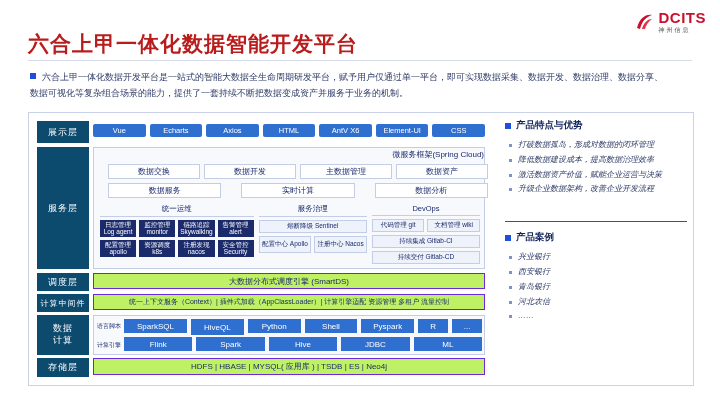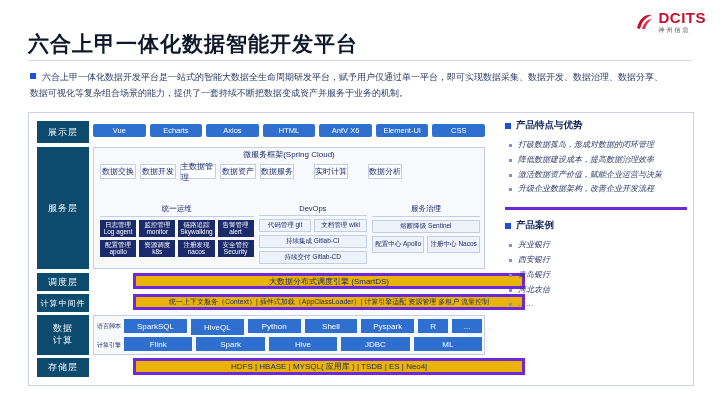--- a/index.html
+++ b/index.html
@@ -11,21 +11,21 @@
   .page{position:relative;width:720px;height:405px;}
 
   
   .brand{position:absolute;right:14px;top:10px;display:flex;align-items:center;gap:5px;}
   .brand .logo{width:20px;height:20px;position:relative;}
   .brand .logo svg{display:block;}
   .brand .btxt{line-height:1;}
   .brand .bmain{font-size:15px;font-weight:bold;color:#c8102e;letter-spacing:.5px;}
   .brand .bsub{font-size:6px;color:#444;letter-spacing:2px;margin-top:2px;}
 
-  .title{position:absolute;left:28px;top:30px;font-size:21px;font-weight:bold;color:#0f172a;letter-spacing:1px;}
+  .title{position:absolute;left:28px;top:30px;font-size:21px;font-weight:bold;color:#b91c1c;letter-spacing:1px;}
   .title-rule{position:absolute;left:28px;top:60px;width:664px;height:1px;background:#d8dce8;}
 
   .intro{position:absolute;left:30px;top:70px;width:640px;font-size:9px;line-height:1.75;color:#2d3a66;}
   .intro .bullet{display:inline-block;width:6px;height:6px;background:#1f4fd8;margin-right:6px;vertical-align:1px;}
 
   
   .frame{position:absolute;left:28px;top:112px;width:664px;height:272px;border:1px solid #c9d2e6;background:#fff;}
 
   .left{position:absolute;left:0;top:0;width:470px;height:272px;padding:6px;box-sizing:border-box;}
   .right{position:absolute;left:476px;top:6px;width:182px;height:260px;}
@@ -42,37 +42,37 @@
   .cell{
     display:flex;align-items:center;justify-content:center;
     font-size:8px;color:#1b2a6b;background:#eef2fa;border:1px solid #c3cde6;
     box-sizing:border-box;
   }
   .cell.blue{background:#2f6fd0;color:#fff;border-color:#2f6fd0;}
   .cell.navy{background:#1b2a6b;color:#fff;border-color:#1b2a6b;}
   .cell.white{background:#ffffff;}
 
   .secbox{position:absolute;border:1px solid #c3cde6;background:#f7f9fd;box-sizing:border-box;}
-  .sectitle{position:absolute;font-size:8px;color:#1b2a6b;text-align:center;width:100%;top:1px;}
+  .sectitle{position:absolute;font-size:8px;color:#1b2a6b;text-align:right;width:100%;top:1px;}
 
   
   .chip{height:13px;border-radius:2px;font-size:7.5px;display:flex;align-items:center;justify-content:center;color:#fff;background:#2f6fd0;}
 
   .barline{
     display:flex;align-items:center;justify-content:center;
-    font-size:8px;color:#1b2a6b;background:#eab308;border:3px solid #6d28d9;box-sizing:border-box;margin-left:40px;
+    font-size:8px;color:#1b2a6b;background:#bef264;border:1px solid #6d28d9;box-sizing:border-box;
   }
 
   
   .rtitle{display:flex;align-items:center;gap:5px;font-size:9.5px;font-weight:bold;color:#12235c;}
   .rtitle .sq{width:6px;height:6px;background:#1f4fd8;display:inline-block;}
   .rlist{margin:6px 0 0 4px;padding:0;list-style:none;font-style:italic;}
   .rlist li{font-size:8px;color:#2d3a66;line-height:1.85;position:relative;padding-left:9px;}
   .rlist li:before{content:"";position:absolute;left:0;top:6px;width:3px;height:3px;background:#7f93c8;}
-  .rdiv{margin-top:10px;border-top:3px solid #6d28d9;padding-top:9px;}
+  .rdiv{margin-top:24px;border-top:1px solid #6d28d9;padding-top:9px;}
 
   .mini{font-size:6.5px;}
 </style>
 </head>
 <body>
 
 <div class="page">
 
   <div class="brand">
     <span class="logo">
@@ -124,21 +124,21 @@
         <div class="chip" style="flex:1">Axios</div>
         <div class="chip" style="flex:1">HTML</div>
         <div class="chip" style="flex:1">AntV X6</div>
         <div class="chip" style="flex:1">Element-UI</div>
         <div class="chip" style="flex:1">CSS</div>
       </div>
 
       <div class="secbox" style="left:64px;top:34px;width:392px;height:122px;">
         <div class="sectitle">微服务框架(Spring Cloud)</div>
 
-        <div style="position:absolute;left:6px;top:16px;width:380px;display:flex;flex-direction:row;gap:4px;">
+        <div style="position:absolute;left:14px;top:16px;width:380px;display:flex;flex-direction:column;gap:4px;">
           <div style="display:flex;gap:4px;">
             <div class="cell white" style="flex:1;height:15px;">数据交换</div>
             <div class="cell white" style="flex:1;height:15px;">数据开发</div>
             <div class="cell white" style="flex:1;height:15px;">主数据管理</div>
             <div class="cell white" style="flex:1;height:15px;">数据资产</div>
           </div>
           <div style="display:flex;gap:20px;">
             <div class="cell white" style="flex:1;height:15px;">数据服务</div>
             <div class="cell white" style="flex:1;height:15px;">实时计算</div>
             <div class="cell white" style="flex:1;height:15px;">数据分析</div>
@@ -157,41 +157,41 @@
             </div>
             <div style="display:flex;gap:3px;margin-top:3px;">
               <div class="cell navy mini" style="flex:1;height:17px;text-align:center;line-height:1.05;">配置管理 apollo</div>
               <div class="cell navy mini" style="flex:1;height:17px;text-align:center;line-height:1.05;">资源调度 k8s</div>
               <div class="cell navy mini" style="flex:1;height:17px;text-align:center;line-height:1.05;">注册发现 nacos</div>
               <div class="cell navy mini" style="flex:1;height:17px;text-align:center;line-height:1.05;">安全管控 Security</div>
             </div>
           </div>
 
           <div style="flex:0.95;">
-            <div style="text-align:center;font-size:7.5px;color:#1b2a6b;border-bottom:1px solid #c3cde6;padding-bottom:2px;">DevOps</div>
-            <div style="display:flex;gap:3px;margin-top:3px;">
-              <div class="cell mini" style="flex:1;height:13px;">代码管理 git</div>
-              <div class="cell mini" style="flex:1;height:13px;">文档管理 wiki</div>
-            </div>
-            <div style="margin-top:3px;">
-              <div class="cell mini" style="height:13px;">持续集成 Gitlab-CI</div>
-            </div>
-            <div style="margin-top:3px;">
-              <div class="cell mini" style="height:13px;">持续交付 Gitlab-CD</div>
-            </div>
-          </div>
-
-          <div style="flex:0.95;">
             <div style="text-align:center;font-size:7.5px;color:#1b2a6b;border-bottom:1px solid #c3cde6;padding-bottom:2px;">服务治理</div>
             <div style="margin-top:3px;">
               <div class="cell mini" style="height:13px;">熔断降级 Sentinel</div>
             </div>
             <div style="display:flex;gap:3px;margin-top:3px;">
               <div class="cell mini" style="flex:1;height:17px;line-height:1.05;text-align:center;">配置中心 Apollo</div>
               <div class="cell mini" style="flex:1;height:17px;line-height:1.05;text-align:center;">注册中心 Nacos</div>
+            </div>
+          </div>
+
+          <div style="flex:0.95;">
+            <div style="text-align:center;font-size:7.5px;color:#1b2a6b;border-bottom:1px solid #c3cde6;padding-bottom:2px;">DevOps</div>
+            <div style="display:flex;gap:3px;margin-top:3px;">
+              <div class="cell mini" style="flex:1;height:13px;">代码管理 git</div>
+              <div class="cell mini" style="flex:1;height:13px;">文档管理 wiki</div>
+            </div>
+            <div style="margin-top:3px;">
+              <div class="cell mini" style="height:13px;">持续集成 Gitlab-CI</div>
+            </div>
+            <div style="margin-top:3px;">
+              <div class="cell mini" style="height:13px;">持续交付 Gitlab-CD</div>
             </div>
           </div>
 
         </div>
       </div>
 
       <div class="barline" style="position:absolute;left:64px;top:160px;width:392px;height:16px;">大数据分布式调度引擎 (SmartDS)</div>
 
       <div class="barline lite" style="position:absolute;left:64px;top:181px;width:392px;height:16px;font-size:7px;">统一上下文服务（Context）| 插件式加载（AppClassLoader）| 计算引擎适配 资源管理 多租户 流量控制</div>
 

